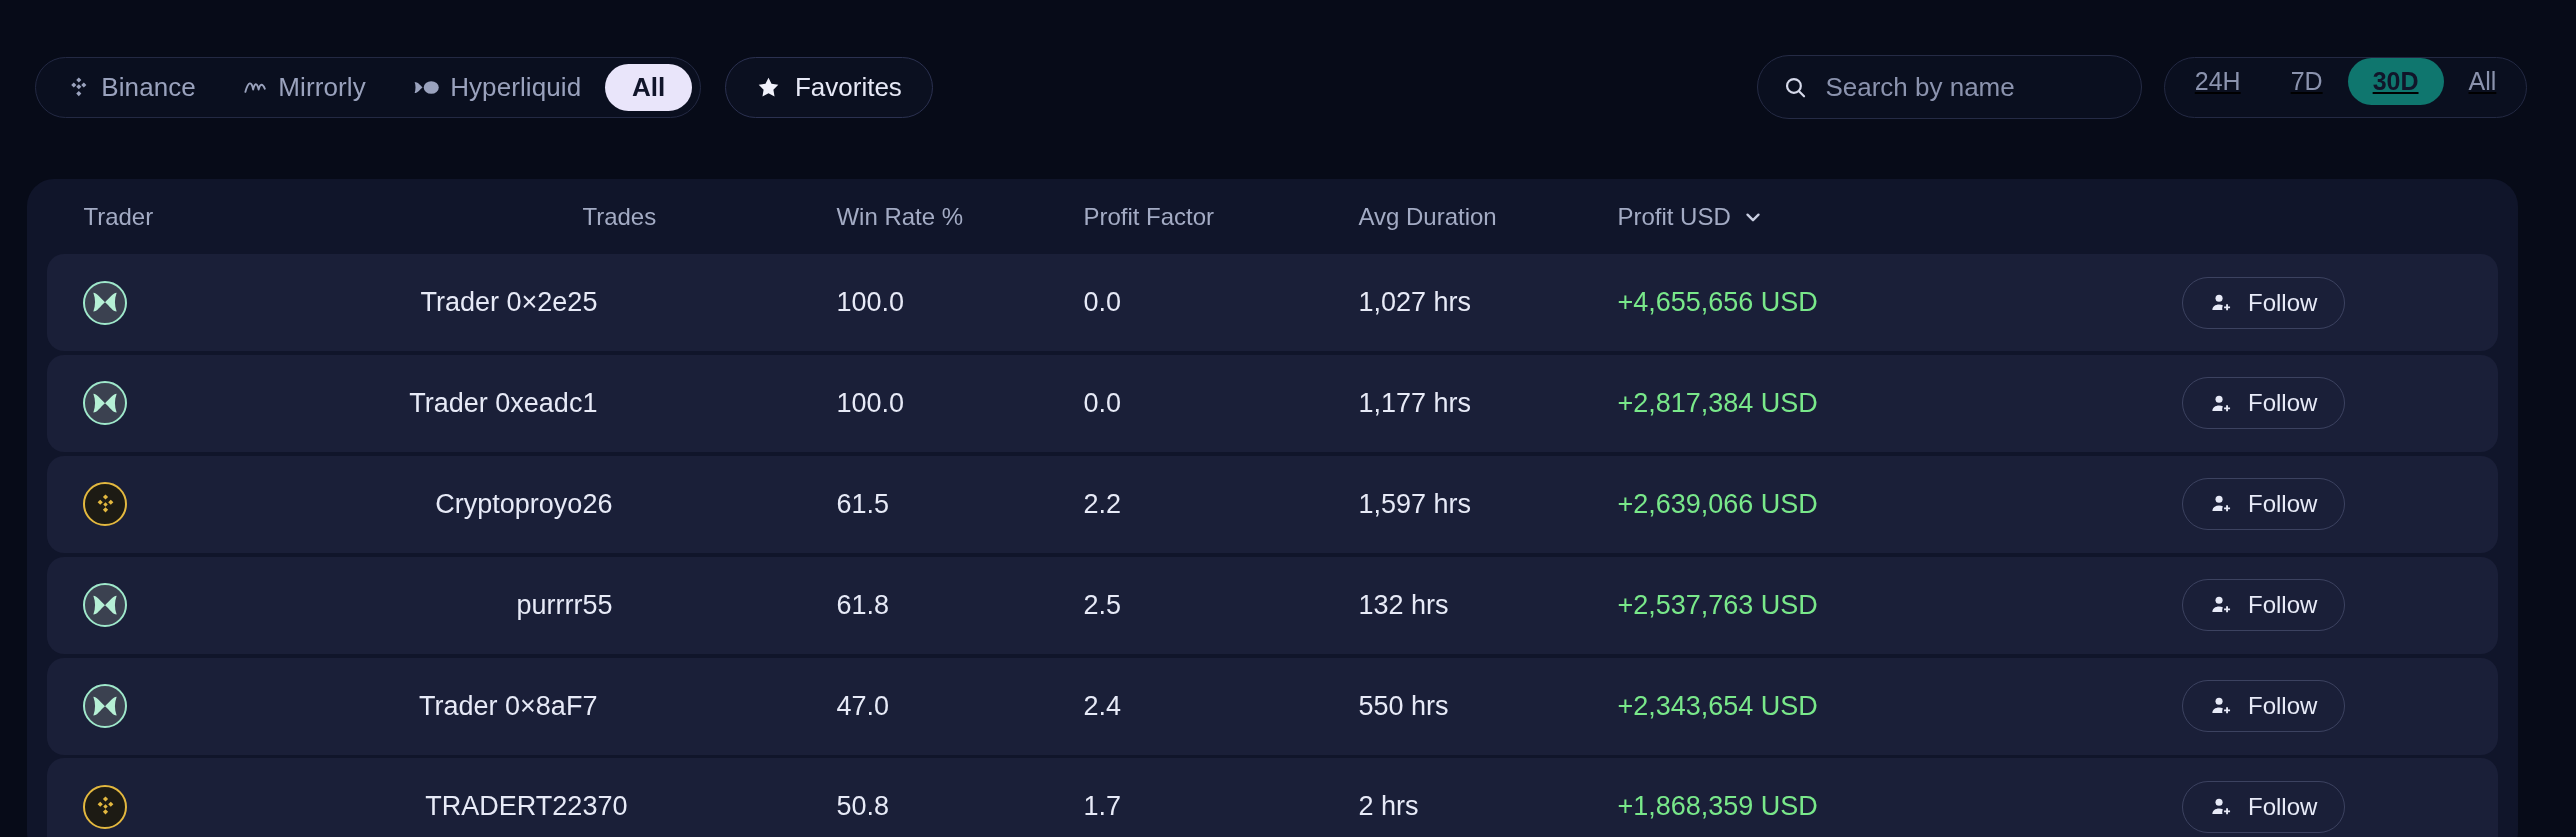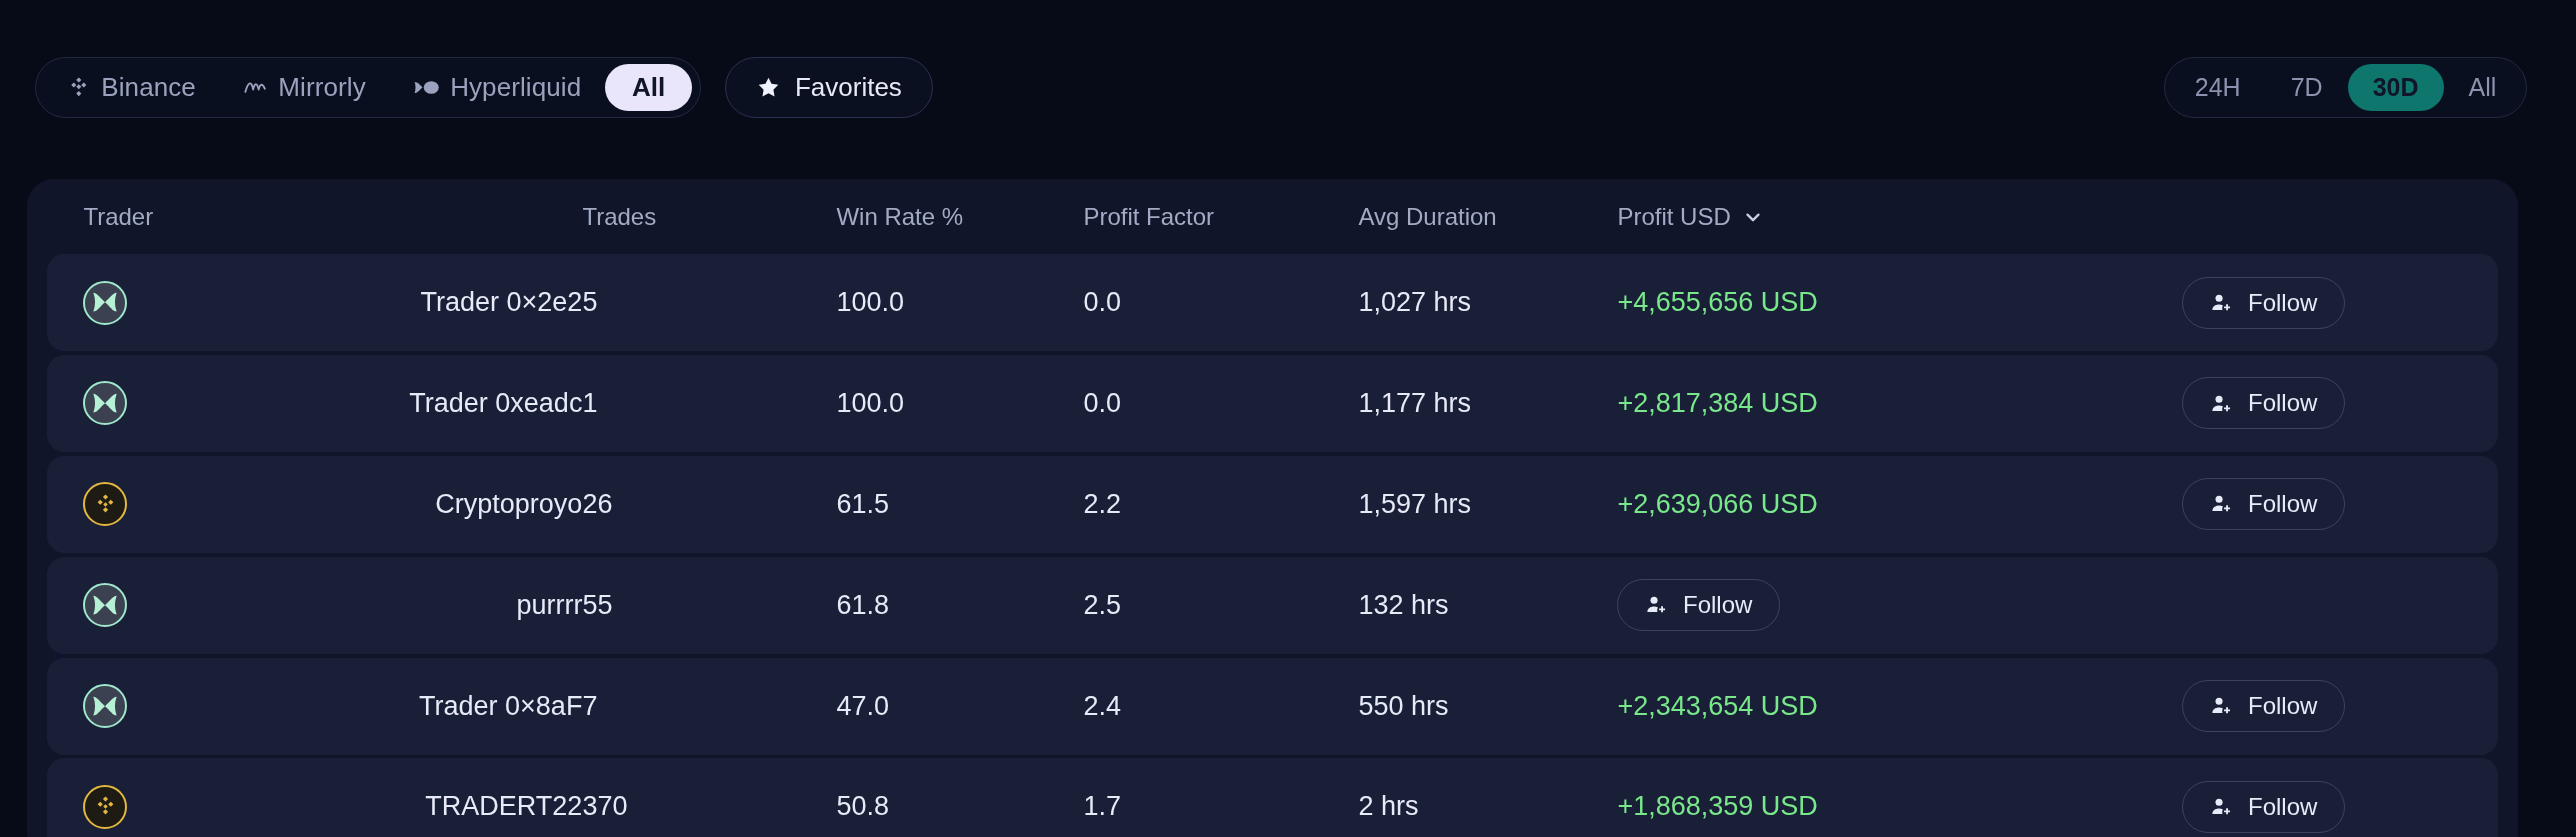--- a/index.html
+++ b/index.html
@@ -89,26 +89,27 @@
     border-radius: 55px;
     background: #0a0f1f;
   }
   .search-box .ph {
     color: #8b93ae;
     font-size: 26px;
   }
 
   .range-group {
     display: flex;
-    align-items: center;
+    align-items: flex-start;
     border: 1.6px solid #232943;
     border-radius: 55px;
     height: 61px;
     padding: 0 4.7px;
     background: #0a0f1f;
+    text-decoration: underline;
   }
   .range-item {
     height: 47px;
     display: flex;
     align-items: center;
     padding: 0 25px;
     border-radius: 31px;
     color: #8b93ae;
     font-size: 25px;
     cursor: pointer;
@@ -255,20 +256,29 @@
             <path d="M12 2.6l2.9 5.9 6.5.95-4.7 4.6 1.1 6.5L12 17.5l-5.8 3.05 1.1-6.5-4.7-4.6 6.5-.95z"></path>
           </svg>
         </span>
         <span>Favorites</span>
       </div>
 
     </div>
 
     <div class="topbar-right">
 
+      <div class="search-box">
+        <span>
+          <svg width="25" height="25" viewBox="0 0 24 24" fill="none" stroke="#d6d9ea" stroke-width="2.1">
+            <circle cx="10.5" cy="10.5" r="6.6"></circle>
+            <path d="M15.4 15.6 L20.2 20.4" stroke-linecap="round"></path>
+          </svg>
+        </span>
+        <span class="ph">Search by name</span>
+      </div>
 
       <div class="range-group">
         <div class="range-item">24H</div>
         <div class="range-item">7D</div>
         <div class="range-item active">30D</div>
         <div class="range-item">All</div>
       </div>
 
     </div>
   </div>
@@ -383,20 +393,21 @@
     <path d="M3 1 C 8 1, 12 8, 18 13 C 12 18, 8 25, 3 25 C 6 17, 6 9, 3 1 Z"></path>
     <path d="M33 1 C 28 1, 24 8, 18 13 C 24 18, 28 25, 33 25 C 30 17, 30 9, 33 1 Z"></path>
   </svg>
             </span>
             <span>purrrr</span>
           </div>
           <div>55</div>
           <div>61.8</div>
           <div>2.5</div>
           <div>132 hrs</div>
+          <div class="profit">+2,537,763 USD</div>
           <div class="follow-cell">
             <button class="follow-btn">
               <span>
                 <svg width="23.6" height="23.6" viewBox="0 0 24 24" fill="#e7eaf7">
                   <circle cx="9.2" cy="7.4" r="3.6"></circle>
                   <path d="M2.4 19.4c0-3.5 3-5.6 6.8-5.6 1.5 0 2.9.33 4 .9-.5.8-.8 1.8-.8 2.9 0 .65.1 1.26.3 1.8H2.4z"></path>
                   <path d="M18.3 13.6v2.1h2.1v1.9h-2.1v2.1h-1.9v-2.1h-2.1v-1.9h2.1v-2.1z"></path>
                 </svg>
               </span>
               <span>Follow</span>

